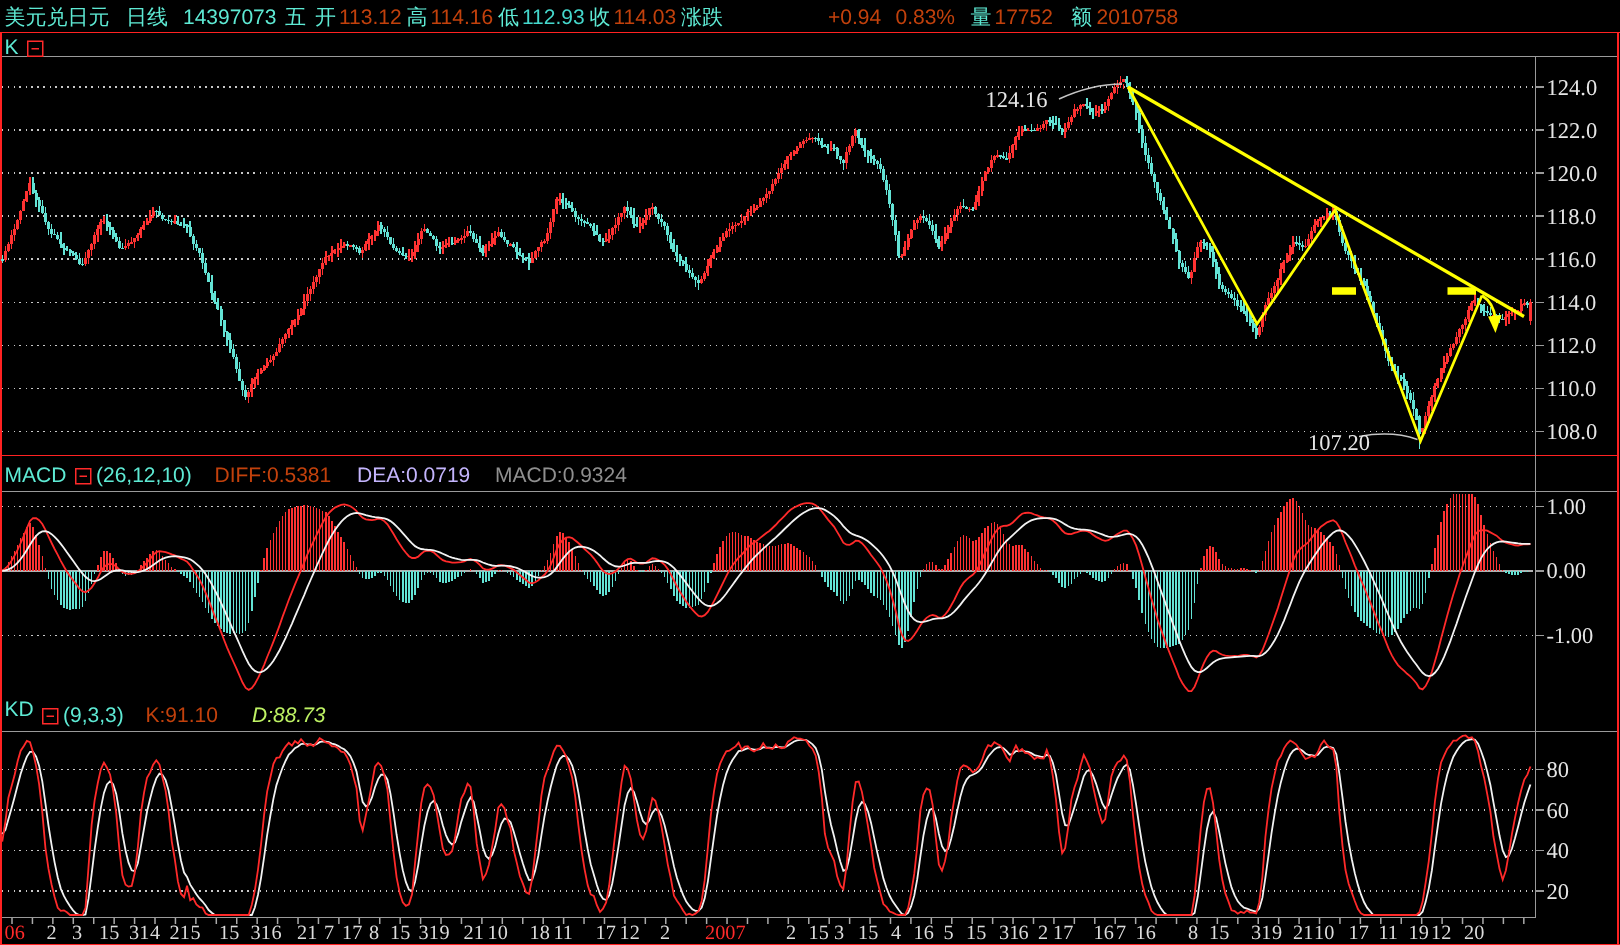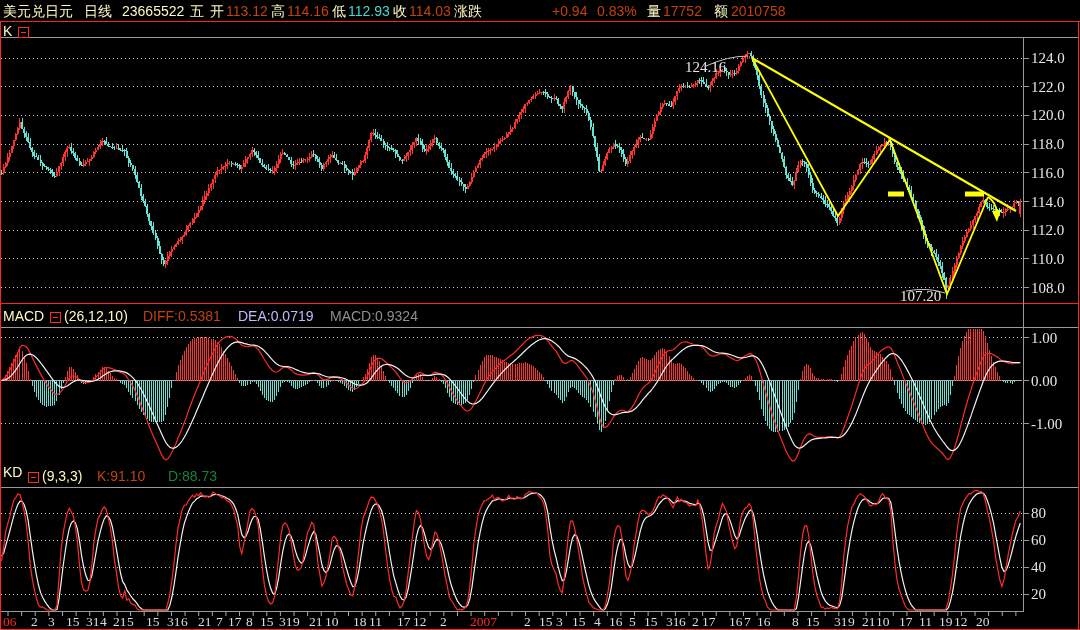--- a/index.html
+++ b/index.html
@@ -1,25 +1,25 @@
 <!DOCTYPE html>
 <html><head>
 <meta charset="utf-8">
 <style>
   html,body{margin:0;padding:0;background:#000;width:1080px;height:630px;overflow:hidden;}
   #app{position:relative;width:1080px;height:630px;background:#000;
        font-family:"Liberation Sans", sans-serif;}
   svg{position:absolute;left:0;top:0;}
-  .txt{position:absolute;white-space:nowrap;font-size:14px;line-height:16px;color:#fef9c3;}
+  .txt{position:absolute;white-space:nowrap;font-size:14px;line-height:16px;color:#5eead4;}
   .red{color:#c2410c;}
   .cyan{color:#45d8cc;}
   .gray{color:#8f8f8f;text-align:center;}
-  .pale{color:#15803d;}
+  .pale{color:#bef264;font-style:italic;}
   .white{color:#c4b5fd;}
-  .serif{font-family:"Liberation Serif", serif;font-size:15px;color:#e6e6e6;margin-left:28px;}
+  .serif{font-family:"Liberation Serif", serif;font-size:15px;color:#e6e6e6;}
   .mini-box{position:absolute;width:9px;height:9px;border:1px solid #ff2a2a;
             display:flex;align-items:center;justify-content:center;}
   .mini-box i{display:block;width:5px;height:1px;background:#ff2a2a;}
 </style>
 </head>
 <body>
 
 <div id="app">
 
   <svg id="cv" width="1080" height="630">
@@ -1721,21 +1721,21 @@
         <line x1="888" y1="194" x2="904" y2="194" stroke="#ffff00" stroke-width="5"></line>
         <line x1="965" y1="194" x2="984" y2="194" stroke="#ffff00" stroke-width="5"></line>
         <path d="M706,66 Q728,56 748,56" stroke="#c4c4c4" stroke-width="1" fill="none"></path>
         <path d="M906,291 Q928,287 945,293" stroke="#c4c4c4" stroke-width="1" fill="none"></path>
       </g>
     </svg>
 
   <div>
     <span class="txt" style="left:3px;top:3px">美元兑日元</span>
     <span class="txt" style="left:84px;top:3px">日线</span>
-    <span class="txt" style="left:122px;top:3px">23665522</span>
+    <span class="txt" style="left:122px;top:3px">14397073</span>
     <span class="txt" style="left:190px;top:3px">五</span>
     <span class="txt" style="left:210px;top:3px">开</span>
     <span class="txt red" style="left:226px;top:3px">113.12</span>
     <span class="txt" style="left:271px;top:3px">高</span>
     <span class="txt red" style="left:287px;top:3px">114.16</span>
     <span class="txt" style="left:332px;top:3px">低</span>
     <span class="txt cyan" style="left:348px;top:3px">112.93</span>
     <span class="txt" style="left:393px;top:3px">收</span>
     <span class="txt red" style="left:409px;top:3px">114.03</span>
     <span class="txt" style="left:454px;top:3px">涨跌</span>

